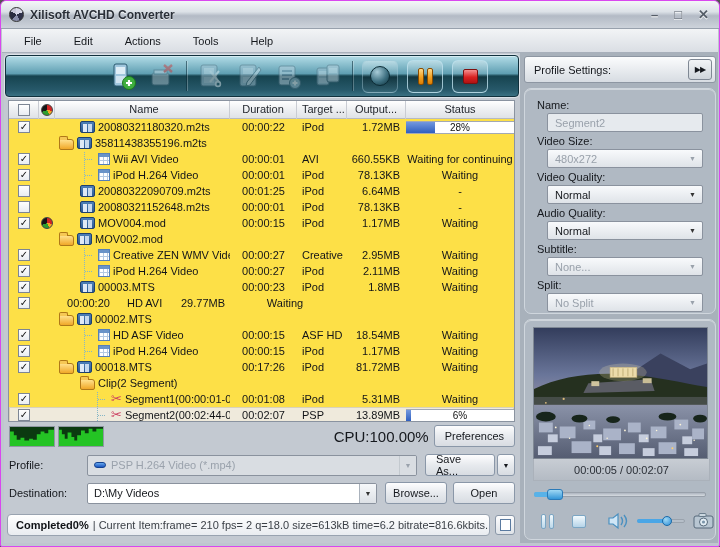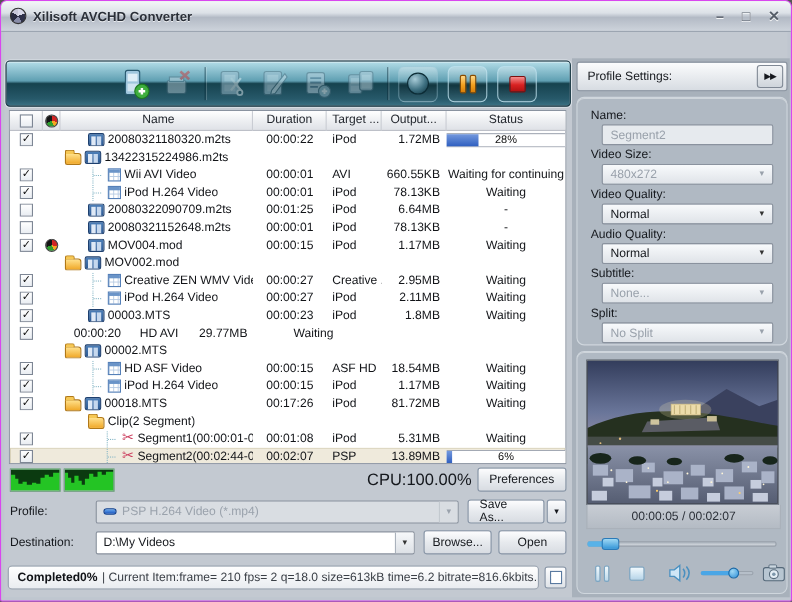--- a/index.html
+++ b/index.html
@@ -34,21 +34,21 @@
     display:flex;align-items:center;justify-content:center;gap:3px;
     background:linear-gradient(180deg,rgba(255,255,255,.30),rgba(255,255,255,.06) 48%,rgba(0,0,0,.22) 52%,rgba(255,255,255,.05));}
   .tb-round.dimbtn{border-color:rgba(160,200,215,.45);}
   .sphere{width:20px;height:20px;border-radius:50%;
     background:radial-gradient(circle at 35% 28%,#a8ccd8,#3f7182 55%,#123844 95%);border:1px solid #0c2c36;}
   .pbarv{width:6px;height:17px;border-radius:2px;border:1px solid #8a4c00;
     background:linear-gradient(180deg,#ffd98a,#f3a01e 55%,#d97e06);}
   .stopsq{width:15px;height:15px;border-radius:2px;border:1px solid #7e0f0f;
     background:linear-gradient(180deg,#f59090,#d92222 55%,#b01212);}
   
-  .table{position:absolute;left:7px;top:99px;width:507px;height:322px;background:#ffffff;
+  .table{position:absolute;left:7px;top:99px;width:507px;height:322px;background:#fde047;
     border:1px solid #8a93a0;display:flex;flex-direction:column;}
   .thead{display:flex;height:18px;flex:none;align-items:center;
     background:linear-gradient(180deg,#ffffff,#eceef1 55%,#dfe2e7);border-bottom:1px solid #b6bac2;}
   .hcell{font-size:11px;color:#24282f;text-align:center;border-right:1px solid #c9ccd3;height:18px;line-height:17px;
     overflow:hidden;white-space:nowrap;}
   .cell{flex:none;overflow:hidden;white-space:nowrap;}
   .c-check{width:30px;display:flex;justify-content:center;align-items:center;}
   .c-effect{width:16px;display:flex;justify-content:center;align-items:center;}
   .c-name{flex:1 1 auto;min-width:0;display:flex;align-items:center;gap:3px;padding-left:4px;text-align:left;}
   .c-dur{width:67px;text-align:center;}
@@ -163,20 +163,27 @@
   <div class="titlebar">
     <span class="app-icon"></span>
     <span class="title-text">Xilisoft AVCHD Converter</span>
     <span class="win-btns">
       <span class="win-btn">–</span>
       <span class="win-btn">□</span>
       <span class="win-btn">✕</span>
     </span>
   </div>
 
+  <div class="menubar">
+    <span class="menu-item">File</span>
+    <span class="menu-item">Edit</span>
+    <span class="menu-item">Actions</span>
+    <span class="menu-item">Tools</span>
+    <span class="menu-item">Help</span>
+  </div>
 
   <div class="toolbar">
     <svg class="tb-icon" width="30" height="30" viewBox="0 0 30 30">
       <rect x="6" y="3" width="13" height="22" rx="2" fill="#9fc6dd" stroke="#2a5a70"></rect>
       <rect x="8" y="6" width="9" height="7" fill="#dfeef7"></rect>
         <rect x="8" y="15" width="9" height="7" fill="#cfe3f0"></rect>
       <circle cx="21" cy="22" r="6.5" fill="#3fae3f" stroke="#1d7a1d"></circle>
       <path d="M21 19v6M18 22h6" stroke="#fff" stroke-width="2.2"></path>
     </svg>
     <svg class="tb-icon dim" width="30" height="30" viewBox="0 0 30 30">
@@ -259,21 +266,21 @@
               <span class="ptext">28%</span>
             </span>
           </span>
         </div>
         <div class="trow">
           <span class="cell c-check"></span>
           <span class="cell c-effect"></span>
           <span class="cell c-name">
             <span class="i-folder"></span>
             <span class="i-film"></span>
-            <span class="nm">13422315224986.m2ts</span>
+            <span class="nm">35811438355196.m2ts</span>
           </span>
           <span class="cell c-dur"></span>
           <span class="cell c-target"></span>
           <span class="cell c-out"></span>
           <span class="cell c-status"></span>
         </div>
         <div class="trow">
           <span class="cell c-check">
             <span class="cb">✓</span>
           </span>

